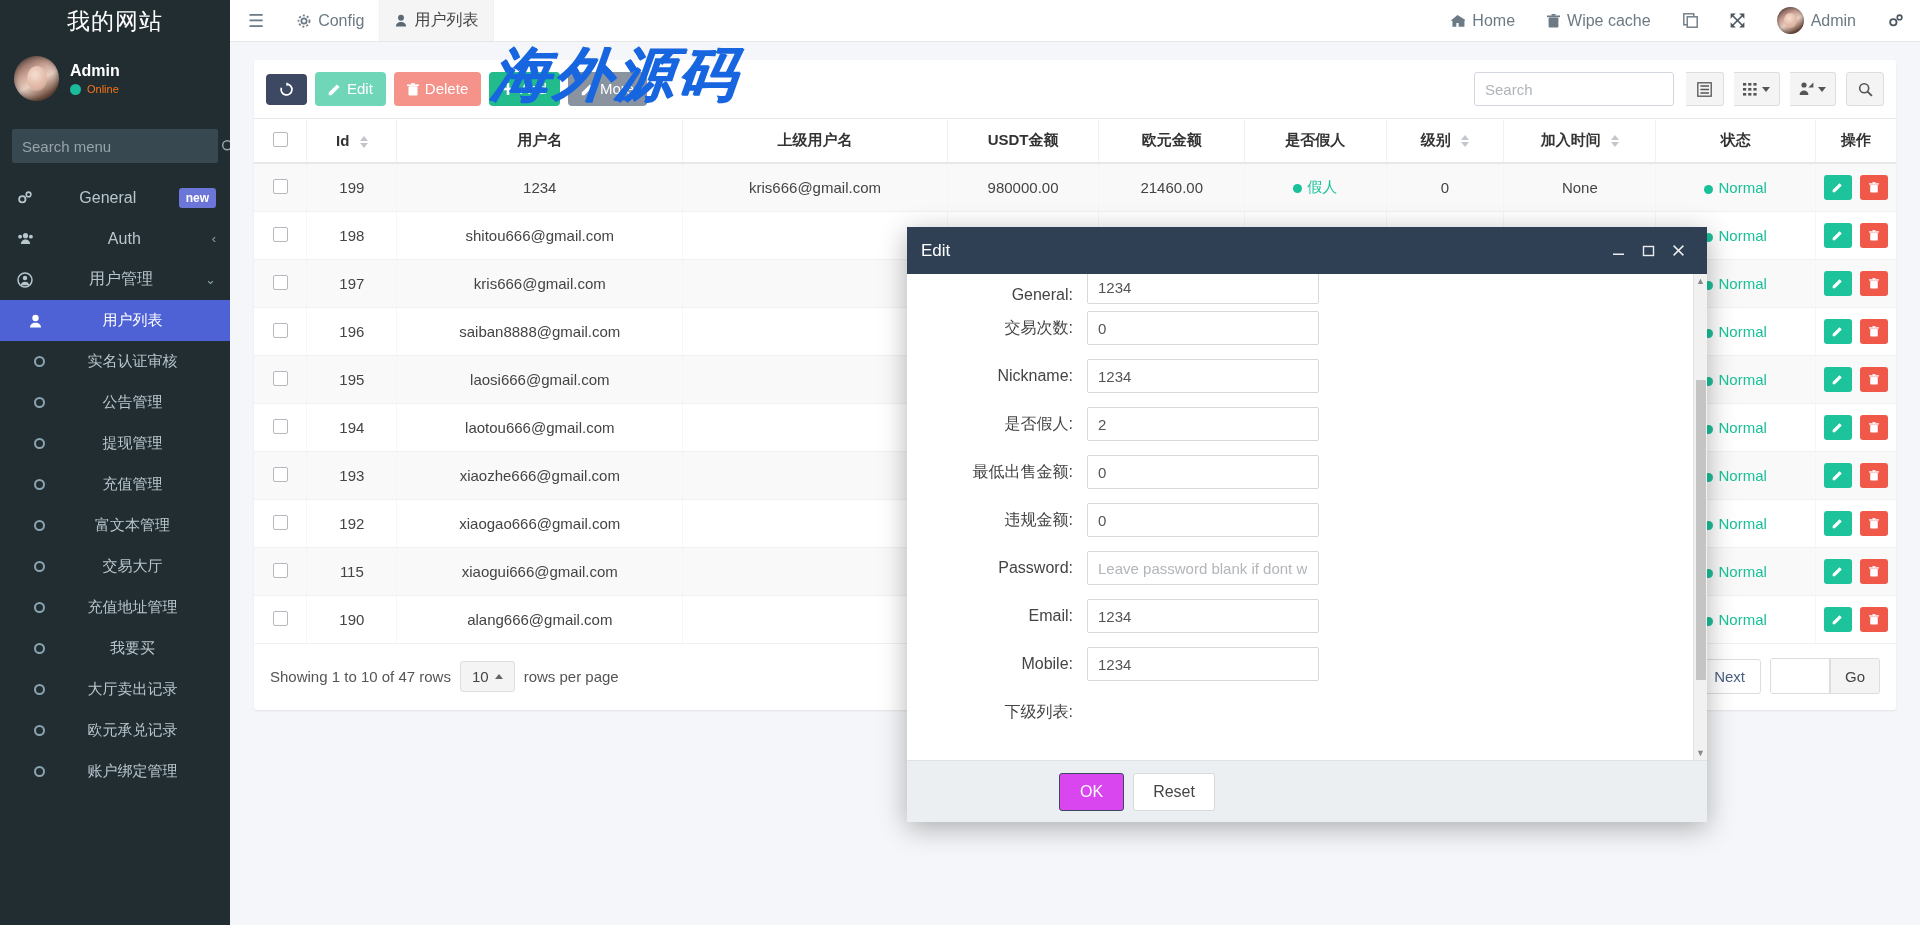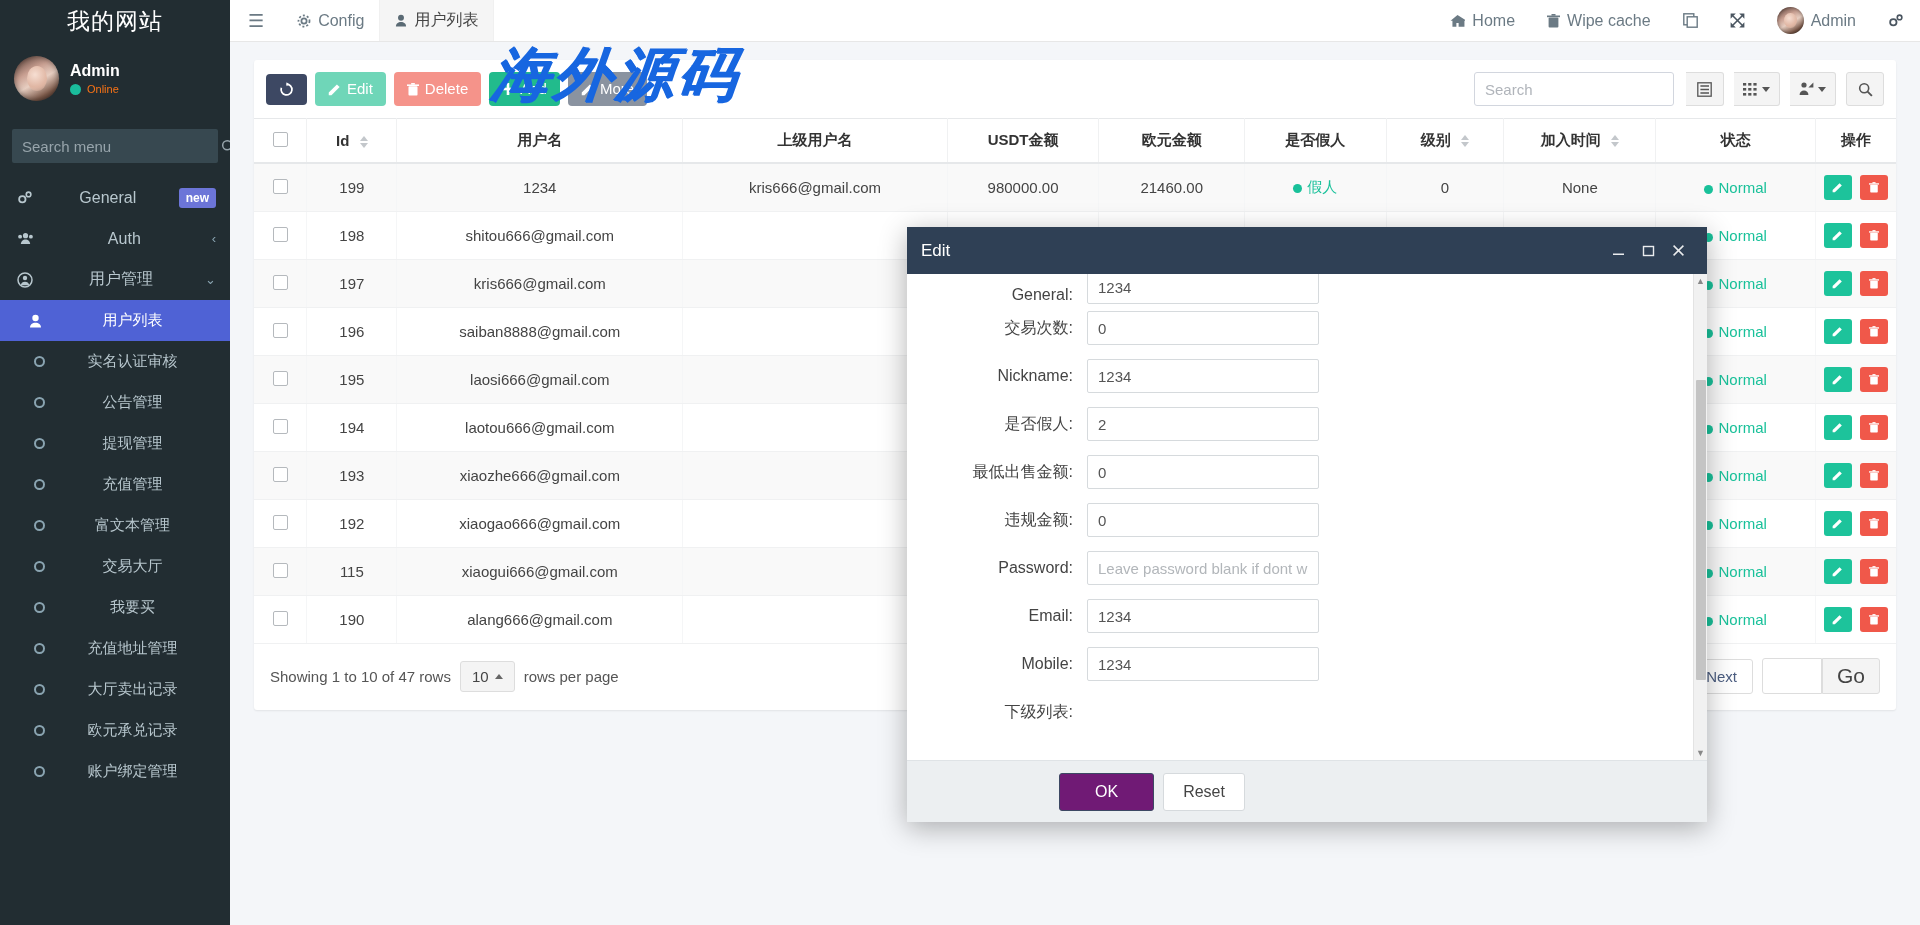--- a/index.html
+++ b/index.html
@@ -264,21 +264,21 @@
   .pg:first-child { border-radius: 3px 0 0 3px; }
   .pg.active { background: #3d4863; color: #fff; border-color: #3d4863; }
   .pg.last { border-right: 1px solid #ddd; border-radius: 0 3px 3px 0; }
   .goto-input {
     width: 60px; height: 36px; margin-left: 9px;
     border: 1px solid #ddd; border-radius: 3px 0 0 3px;
     outline: none; font-family: inherit; font-size: 15px; padding: 0 6px;
   }
   .go-btn {
     height: 36px; border: 1px solid #ddd; background: #f4f4f4;
-    color: #444; font-size: 21px; padding: 0 14px; cursor: pointer;
+    color: #444; font-size: 15px; padding: 0 14px; cursor: pointer;
     border-radius: 0 3px 3px 0; font-family: inherit;
   }
 
   
   .modal {
     position: absolute;
     left: 677px; top: 227px;
     width: 800px; height: 595px;
     background: #fff;
     box-shadow: 0 6px 26px rgba(0,0,0,.3);
@@ -348,22 +348,22 @@
     top: 92px; height: 300px;
     background: #c4c4c4; border-radius: 1px;
   }
   .modal-foot {
     height: 62px; background: #eceff1;
     border-top: 1px solid #dfe3e6;
     display: flex; align-items: center;
     padding-left: 152px; gap: 9px;
   }
   .btn-ok {
-    background: #701a75; color: #fff; border: 1px solid #3d4863;
-    padding: 9px 35px; font-size: 16px; border-radius: 3px; cursor: pointer; font-family: inherit;
+    background: #d946ef; color: #fff; border: 1px solid #3d4863;
+    padding: 9px 20px; font-size: 16px; border-radius: 3px; cursor: pointer; font-family: inherit;
   }
   .btn-reset {
     background: #fff; color: #444; border: 1px solid #d6dadd;
     padding: 9px 19px; font-size: 16px; border-radius: 3px; cursor: pointer; font-family: inherit;
   }
   svg { display: block; }
 </style>
 </head>
 <body>
 
@@ -478,27 +478,27 @@
         </li>
       <li class="sub-item">
           <a href="#">
             <span class="ico"><span class="circle-o"></span></span>
             <span class="label">交易大厅</span>
           </a>
         </li>
       <li class="sub-item">
           <a href="#">
             <span class="ico"><span class="circle-o"></span></span>
-            <span class="label">我要买</span>
+            <span class="label">充值地址管理</span>
           </a>
         </li>
       <li class="sub-item">
           <a href="#">
             <span class="ico"><span class="circle-o"></span></span>
-            <span class="label">充值地址管理</span>
+            <span class="label">我要买</span>
           </a>
         </li>
       <li class="sub-item">
           <a href="#">
             <span class="ico"><span class="circle-o"></span></span>
             <span class="label">大厅卖出记录</span>
           </a>
         </li>
       <li class="sub-item">
           <a href="#">

